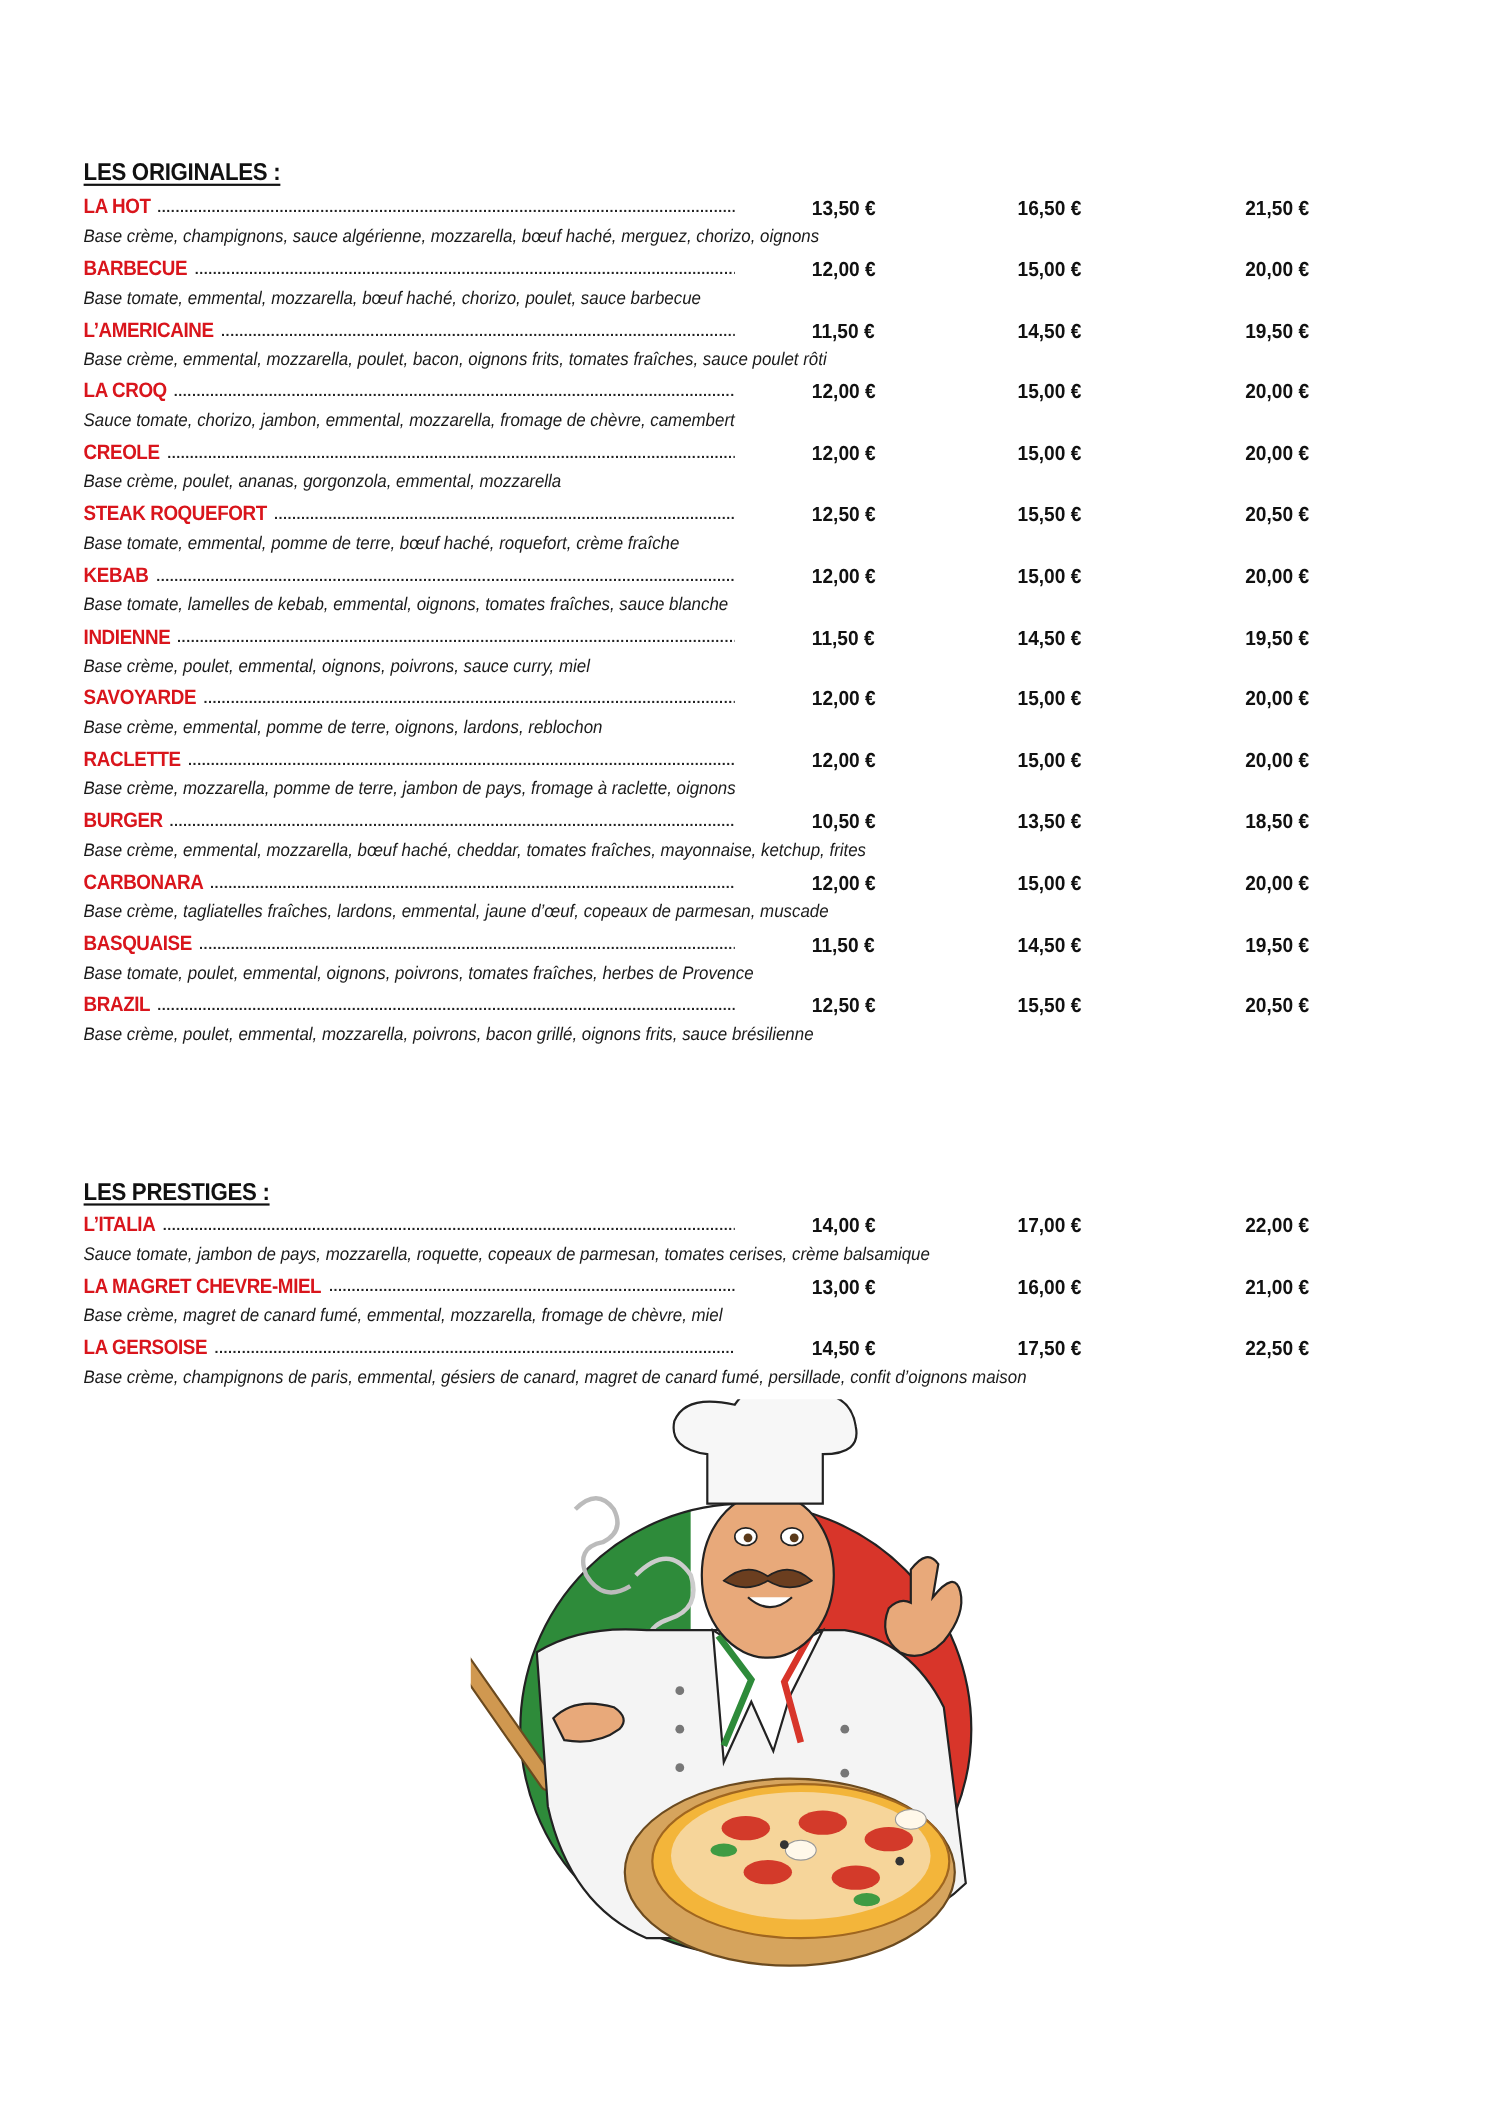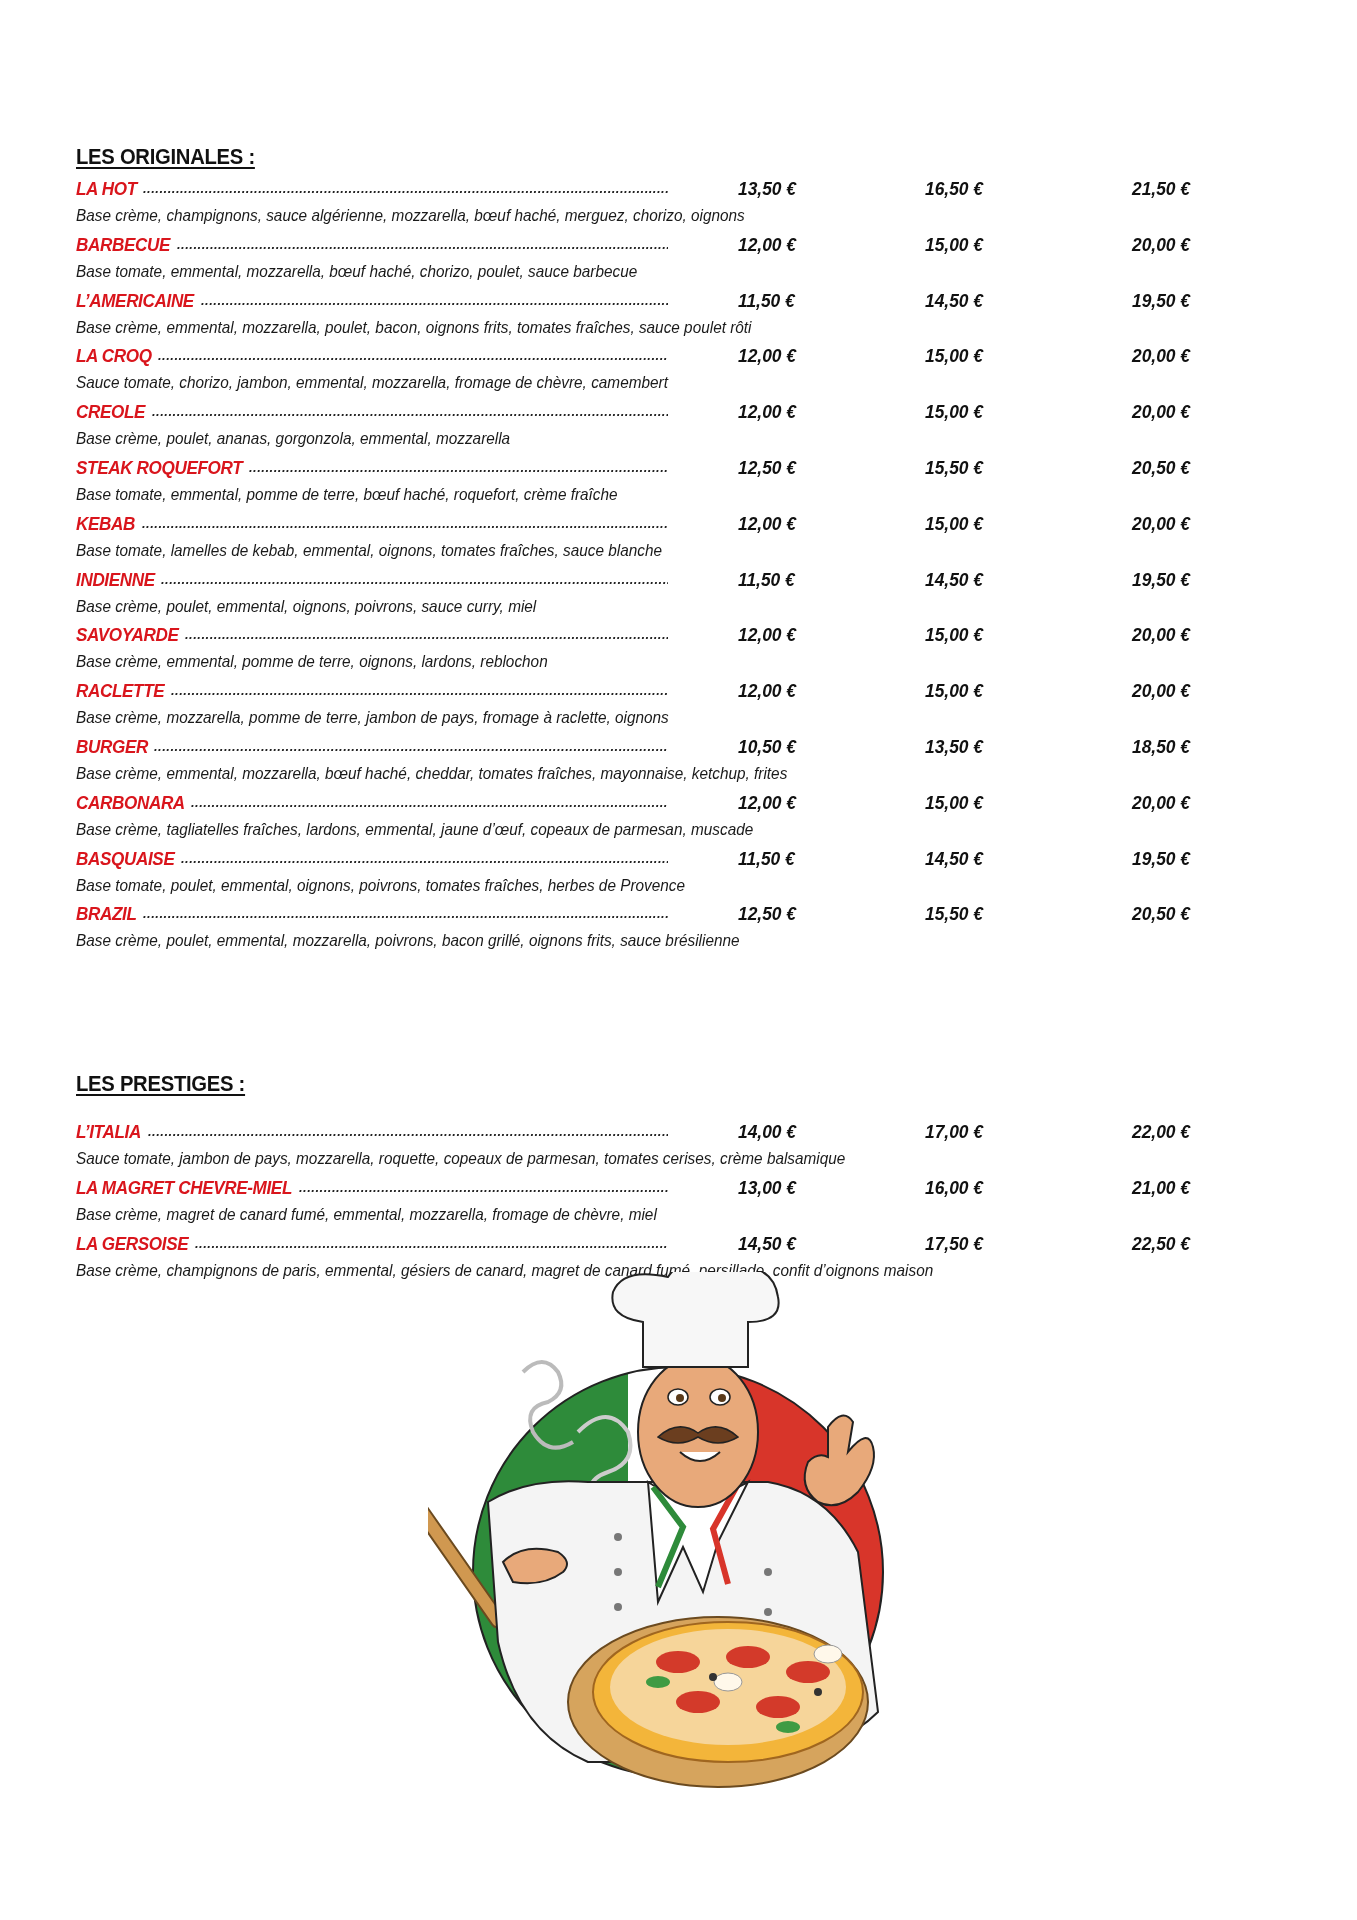--- a/index.html
+++ b/index.html
@@ -10,21 +10,21 @@
     }
     .page { position: absolute; left: 0; top: 0; width: 1357px; height: 1920px; padding-left: 40px; }
     .section { position: absolute; left: 76px; width: 1220px; }
     .section-title {
       font-weight: bold; font-size: 22px; text-decoration: underline;
       text-decoration-thickness: 2px; text-underline-offset: 3px;
       letter-spacing: -0.3px; height: 30px; line-height: 30px; color: #111;
       transform: scaleX(0.92); transform-origin: left center;
     }
     .item { height: 55.8px; position: relative; }
-    .item-line { position: absolute; left: 0; top: 0; height: 26px; width: 1220px; font-style: italic; }
+    .item-line { position: absolute; left: 0; top: 0; height: 26px; width: 1220px; }
     .item-name {
       position: absolute; left: 0; top: 0; color: #d9151c; font-weight: bold;
       font-size: 19px; line-height: 26px; letter-spacing: -0.4px;
       white-space: nowrap; transform: scaleX(0.9); transform-origin: left center;
     }
     .leader {
       position: absolute; top: 0; height: 26px; line-height: 26px; color: #222;
       font-size: 13px; font-weight: bold; overflow: hidden; white-space: nowrap;
       letter-spacing: 0.5px;
     }
@@ -191,21 +191,21 @@
             <span class="price p2">15,50 €</span>
             <span class="price p3">20,50 €</span>
           </div>
           <div class="desc">Base crème, poulet, emmental, mozzarella, poivrons, bacon grillé, oignons frits, sauce brésilienne</div>
         </div>
       </div>
   </div>
 
   <div class="section" style="top:1069px;">
     <div class="section-title">LES PRESTIGES :</div>
-    <div class="items" id="items-1" style="margin-top:20px;">
+    <div class="items" id="items-1" style="margin-top:2px;">
         <div class="item">
           <div class="item-line">
             <span class="item-name">L’ITALIA</span>
             <span class="leader" style="left: 72px; width: 520px;">........................................................................................................................................................................................................</span>
             <span class="price p1">14,00 €</span>
             <span class="price p2">17,00 €</span>
             <span class="price p3">22,00 €</span>
           </div>
           <div class="desc">Sauce tomate, jambon de pays, mozzarella, roquette, copeaux de parmesan, tomates cerises, crème balsamique</div>
         </div>

